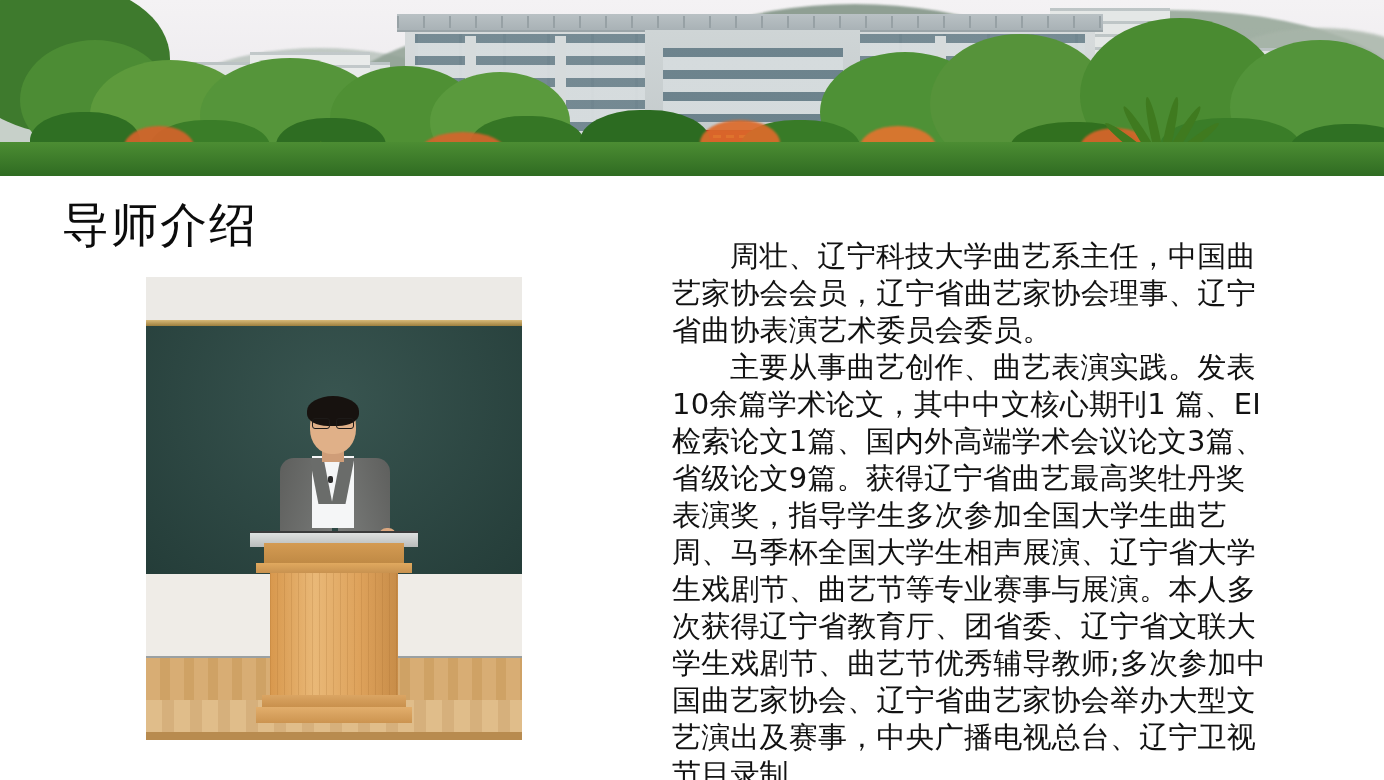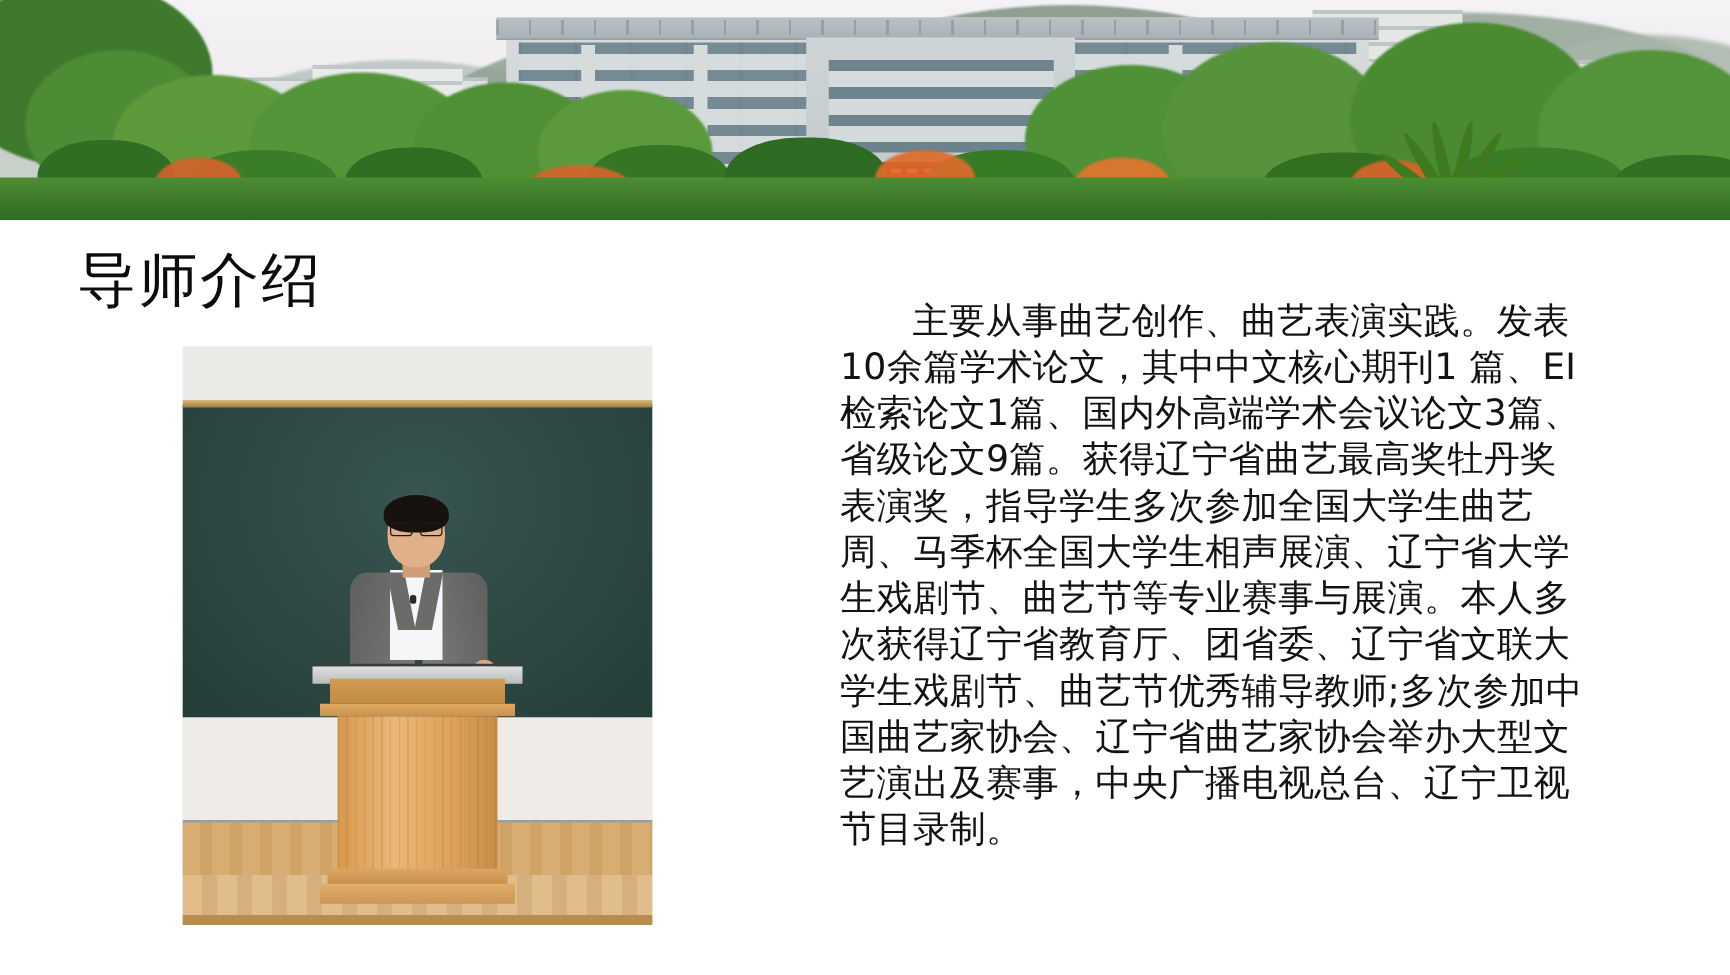--- a/index.html
+++ b/index.html
@@ -285,14 +285,15 @@
 
   <div class="ph-pod-top"></div>
   <div class="ph-pod-neck"></div>
   <div class="ph-pod-cap"></div>
   <div class="ph-pod-body"></div>
   <div class="ph-pod-base1"></div>
   <div class="ph-pod-base2"></div>
 </div>
 
 <div class="bio">
+  <p>周壮、辽宁科技大学曲艺系主任，中国曲艺家协会会员，辽宁省曲艺家协会理事、辽宁省曲协表演艺术委员会委员。</p>
   <p>主要从事曲艺创作、曲艺表演实践。发表10余篇学术论文，其中中文核心期刊1 篇、EI 检索论文1篇、国内外高端学术会议论文3篇、省级论文9篇。获得辽宁省曲艺最高奖牡丹奖表演奖，指导学生多次参加全国大学生曲艺周、马季杯全国大学生相声展演、辽宁省大学生戏剧节、曲艺节等专业赛事与展演。本人多次获得辽宁省教育厅、团省委、辽宁省文联大学生戏剧节、曲艺节优秀辅导教师;多次参加中国曲艺家协会、辽宁省曲艺家协会举办大型文艺演出及赛事，中央广播电视总台、辽宁卫视节目录制。</p>
 </div>
 
 </body></html>

